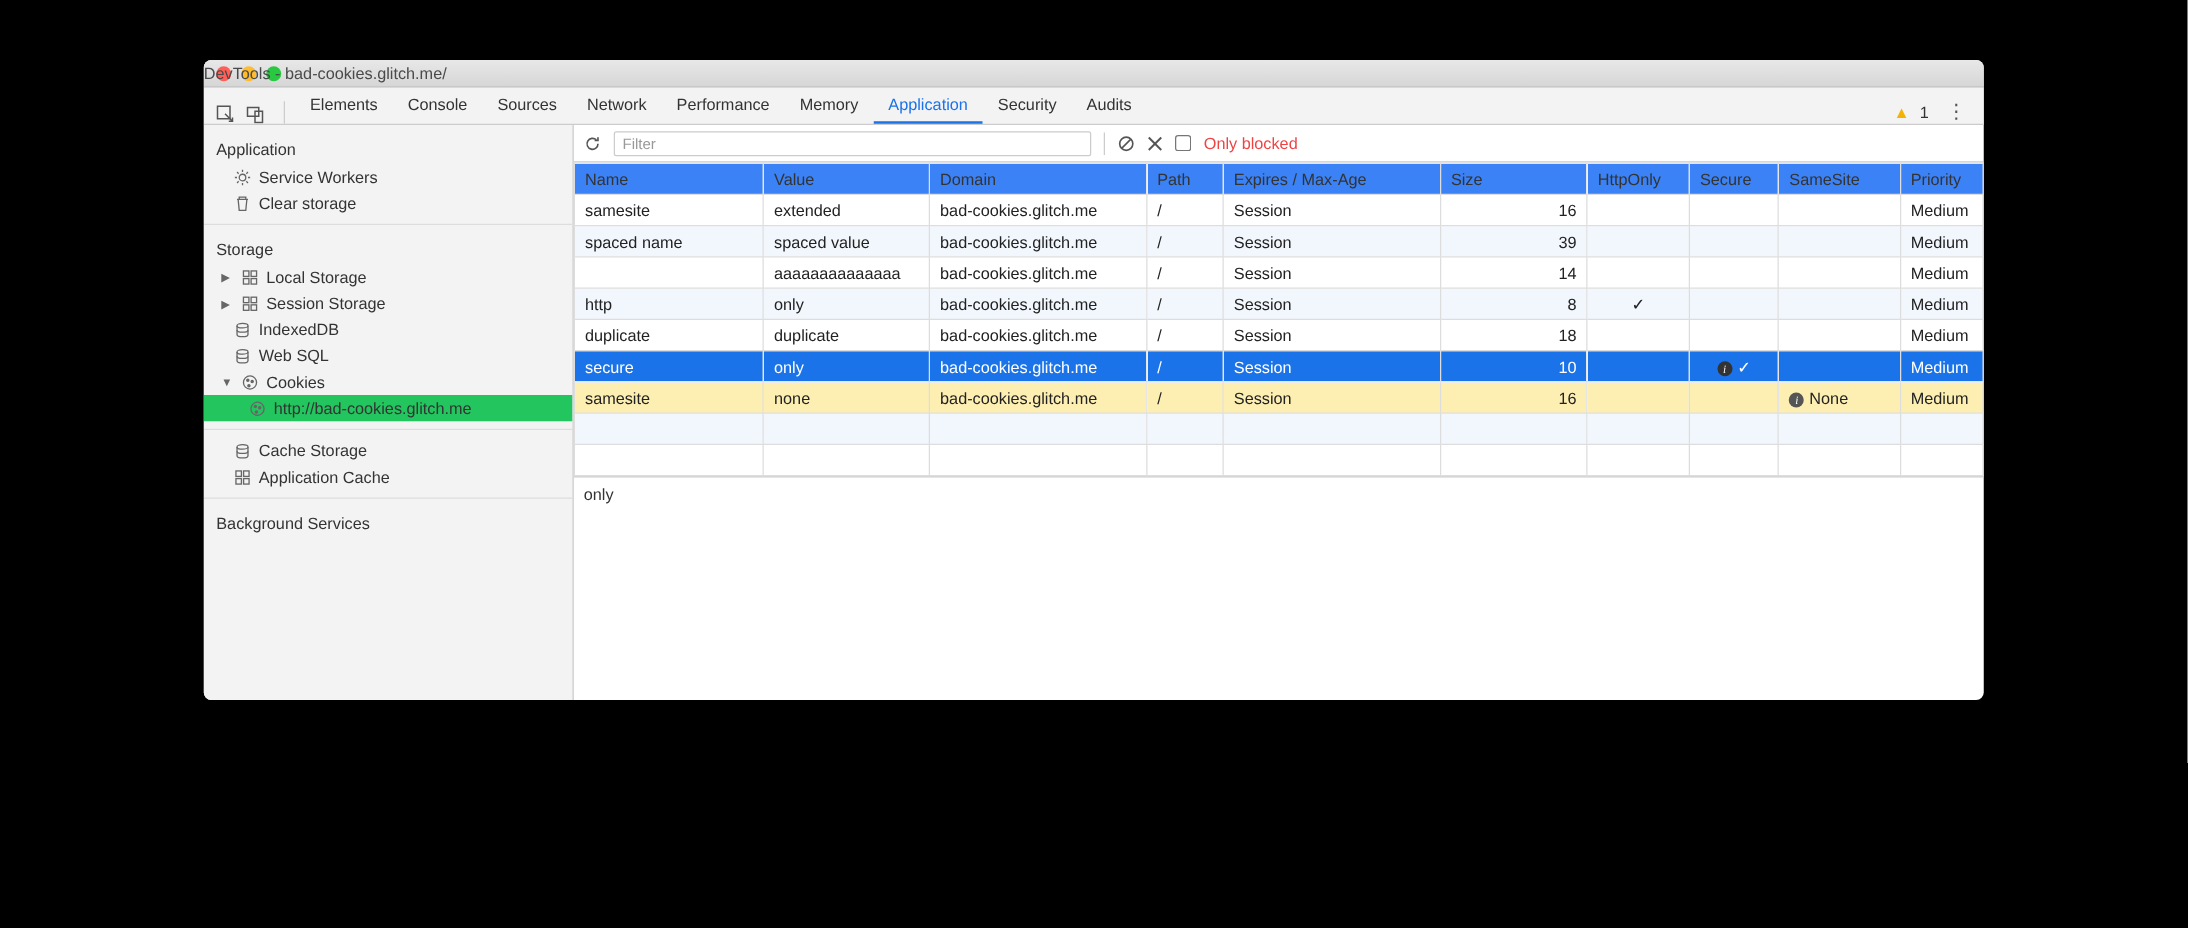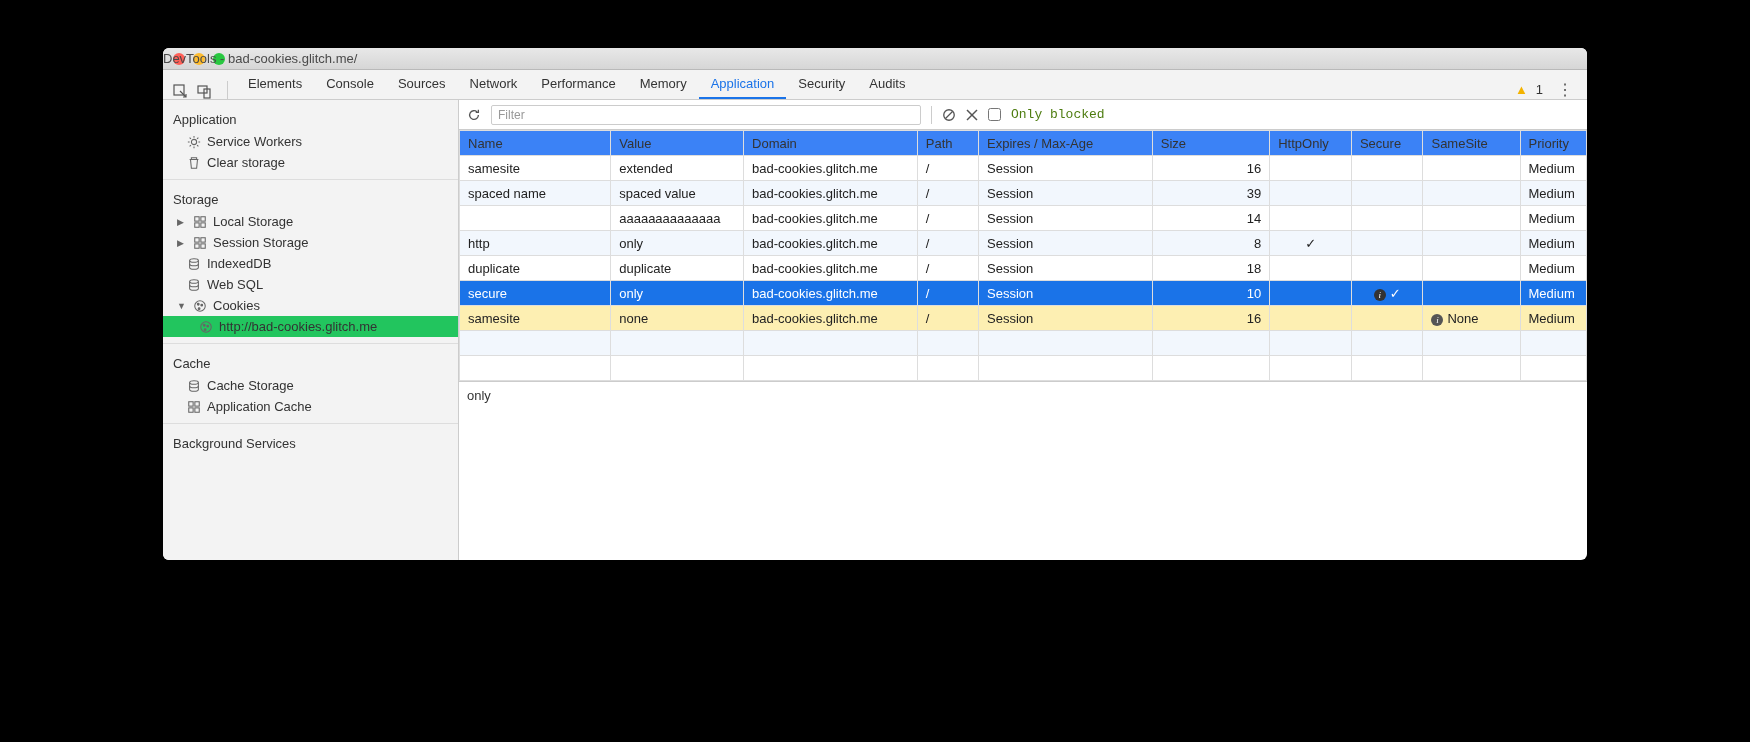--- a/index.html
+++ b/index.html
@@ -56,26 +56,26 @@
 .sb-item { display:flex; align-items:center; gap:6px; padding:3px 10px 3px 24px; font-size:13px; color:#333; cursor:pointer;}
 .sb-item.expandable { padding-left:14px;}
 .sb-item .tri { width:10px; color:#666; font-size:9px;}
 .sb-item.sel { background:#22c55e;}
 .sb-item.child { padding-left:36px;}
 .sb-icon { width:14px; color:#666; display:inline-flex;}
 .sb-divider { height:1px; background:#ddd; margin:6px 0;}
 .main { flex:1; display:flex; flex-direction:column;}
 .toolbar { height:30px; border-bottom:1px solid #ccc; display:flex; align-items:center; padding:0 8px; gap:10px;}
 .refresh { color:#555; font-size:14px;}
-.filter-box { height:20px; border:1px solid #ccc; border-radius:2px; padding:0 6px; width:430px; font-size:12px; color:#404040;}
+.filter-box { height:20px; border:1px solid #ccc; border-radius:2px; padding:0 6px; width:382px; font-size:12px; color:#404040;}
 .filter-box::placeholder { color:#999;}
 .tool-sep { width:1px; height:18px; background:#ccc;}
 .circ-slash,.clear-x { color:#555; font-size:14px;}
 .chk { width:13px; height:13px;}
-.only-blocked { font-size:13px; color:#4d7c0f;font-family:Liberation Mono, monospace;}
+.only-blocked { font-size:13px; color:#ef4444;}
 .grid { flex:0 0 auto;}
 .grid table { width:100%; border-collapse:collapse; table-layout:fixed;}
 .grid th,.grid td { border:1px solid #ddd; padding:3px 8px; font-size:13px; text-align:left; height:25px; overflow:hidden; white-space:nowrap; text-overflow:ellipsis;}
 .grid th { background:#3b82f6; font-weight:400; color:#333;}
 .grid td { color:#222;}
 .grid tbody tr:nth-child(even) td { background:#f2f7fd;}
 .grid tbody tr.sel td { background:#1a73e8 !important; color:#fff;}
 .grid tbody tr.warn td { background:#fdefb2 !important;}
 .grid td.num { text-align:right;}
 .grid td.center { text-align:center;}
@@ -212,21 +212,20 @@
             <svg width="14" height="14" viewBox="0 0 16 16" fill="none" stroke="#666" stroke-width="1.2">
               <circle cx="8" cy="8" r="6"></circle>
               <circle cx="6" cy="6" r="1" fill="#666"></circle>
               <circle cx="10" cy="7" r="1" fill="#666"></circle>
               <circle cx="7" cy="11" r="1" fill="#666"></circle>
             </svg>
           </span>
           <span>http://bad-cookies.glitch.me</span>
         </div>
         <div class="sb-divider"></div>
-        <div class="sb-section-title">Cache</div>
         <div class="sb-item">
           <span class="sb-icon">
             <svg width="14" height="14" viewBox="0 0 16 16" fill="none" stroke="#666" stroke-width="1.2">
               <ellipse cx="8" cy="4" rx="5" ry="2"></ellipse>
               <path d="M3 4v8c0 1.1 2.2 2 5 2s5-.9 5-2V4"></path>
               <path d="M3 8c0 1.1 2.2 2 5 2s5-.9 5-2"></path>
             </svg>
           </span>
           <span>Cache Storage</span>
         </div>

